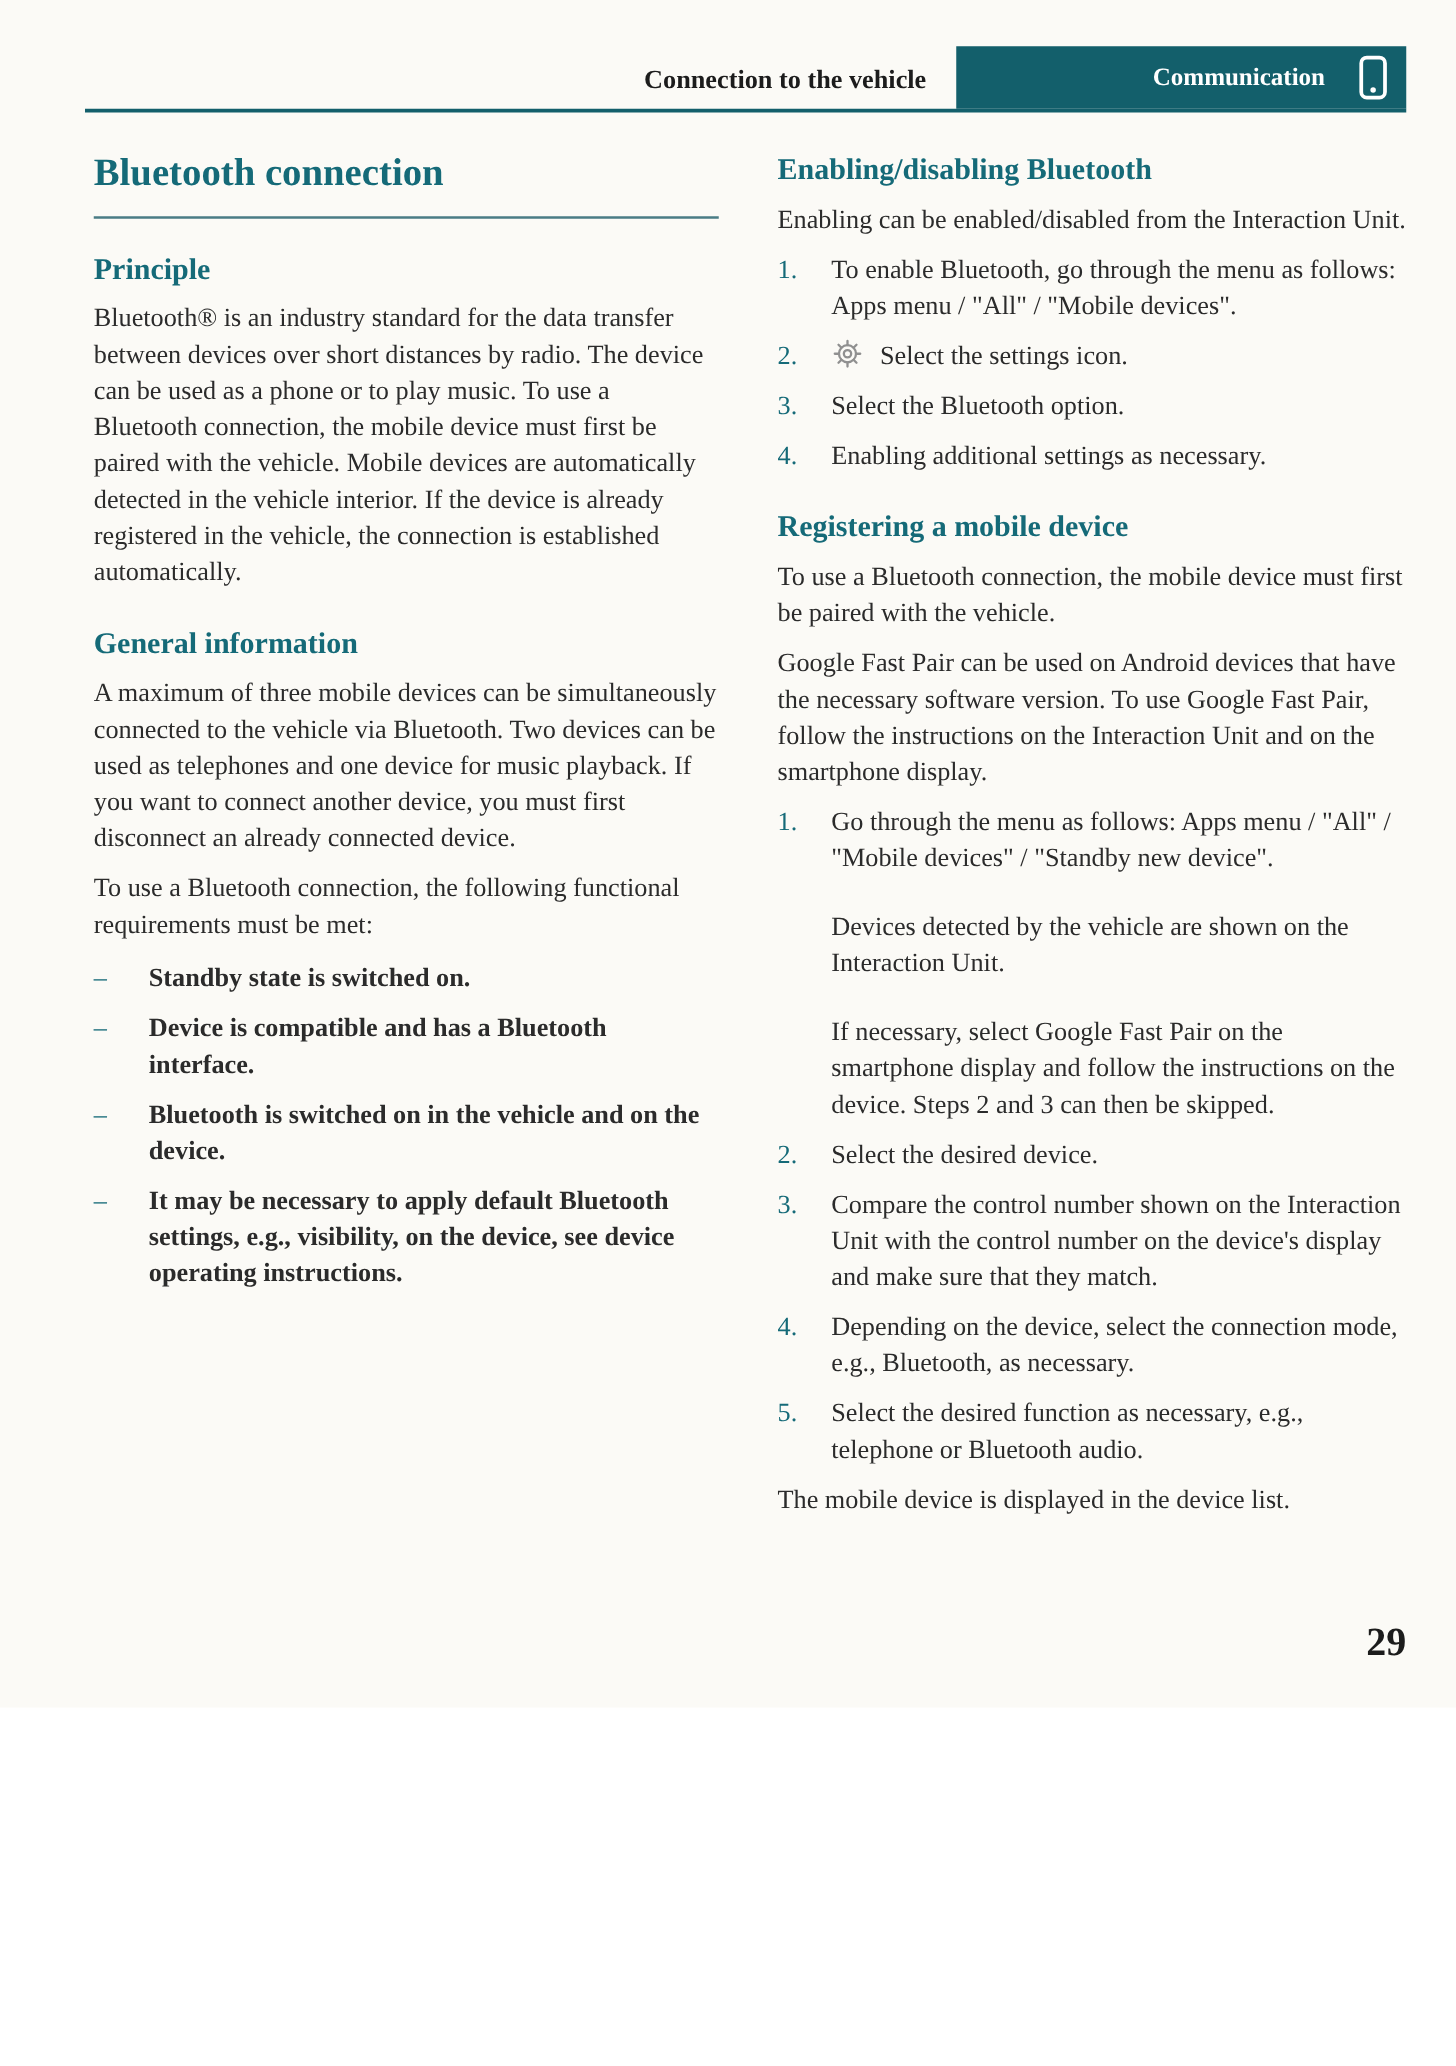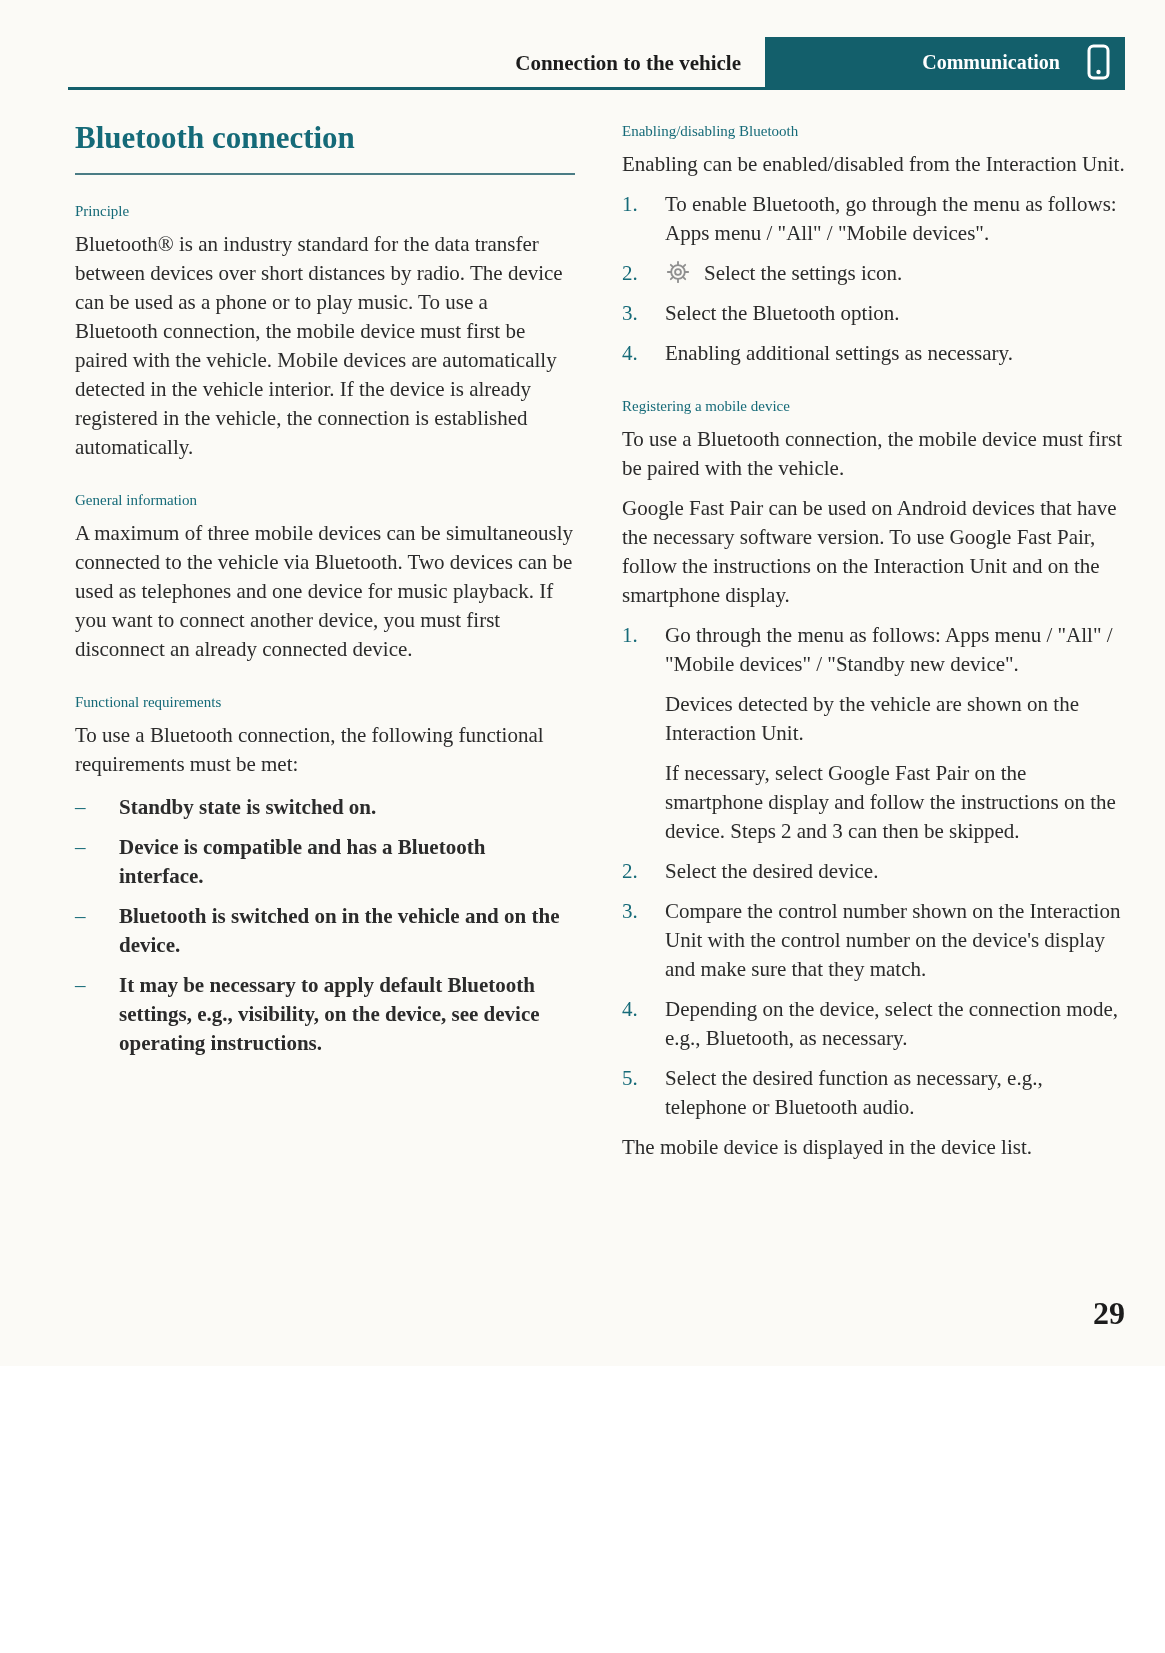--- a/index.html
+++ b/index.html
@@ -34,34 +34,34 @@
   .col-left  { position:absolute; left:75px;  top:120px; width:500px; }
   .col-right { position:absolute; left:622px; top:120px; width:503px; }
 
   .page-title {
     font-size:31px; font-weight:bold; line-height:1.15;
     color:var(--teal,#156a78); margin:0;
   }
   .title-rule { border:none; border-top:2px solid #4a7c85; margin:17px 0 0 0; }
 
   .section-heading {
-    font-size:15px; font-weight:normal; line-height:1.2;
+    font-size:24px; font-weight:bold; line-height:1.2;
     color:var(--teal,#156a78); margin:29px 0 10px 0;
   }
   .col-right .section-heading.first { margin-top:2px; }
   .col-left  .section-heading.after-rule { margin-top:27px; }
 
   .body-p { font-size:21px; line-height:29px; margin:0 0 11px 0; }
 
   
   .steps { margin-top:8px; }
   .step  { display:flex; font-size:21px; line-height:29px; margin-bottom:11px; }
   .step-num  { flex:0 0 43px; color:var(--teal,#156a78); }
   .step-body { flex:1; }
-  .step-sub  { margin-top:11px; }
+  .step-sub  { margin-top:26px; }
 
   
   .bullets { margin-top:14px; }
   .bullet  { display:flex; font-size:21px; line-height:29px; margin-bottom:11px; }
   .bullet-marker { flex:0 0 44px; color:var(--teal,#156a78); }
   .bullet-text   { flex:1;font-weight:bold; }
 
   .inline-icon { display:inline-block; }
   .inline-icon svg { vertical-align:-5px; margin-right:13px; }
 
@@ -91,21 +91,20 @@
   <div class="col-left">
     <h1 class="page-title">Bluetooth connection</h1>
     <hr class="title-rule">
 
     <h2 class="section-heading after-rule">Principle</h2>
     <p class="body-p">Bluetooth® is an industry standard for the data transfer between devices over short distances by radio. The device can be used as a phone or to play music. To use a Bluetooth connection, the mobile device must first be paired with the vehicle. Mobile devices are automatically detected in the vehicle interior. If the device is already registered in the vehicle, the connection is established automatically.</p>
 
     <h2 class="section-heading">General information</h2>
     <p class="body-p">A maximum of three mobile devices can be simultaneously connected to the vehicle via Bluetooth. Two devices can be used as telephones and one device for music playback. If you want to connect another device, you must first disconnect an already connected device.</p>
 
-    <h2 class="section-heading">Functional requirements</h2>
     <p class="body-p">To use a Bluetooth connection, the following functional requirements must be met:</p>
 
     <div class="bullets">
       <div class="bullet">
         <span class="bullet-marker">–</span>
         <span class="bullet-text">Standby state is switched on.</span>
       </div>
       <div class="bullet">
         <span class="bullet-marker">–</span>
         <span class="bullet-text">Device is compatible and has a Bluetooth interface.</span>

